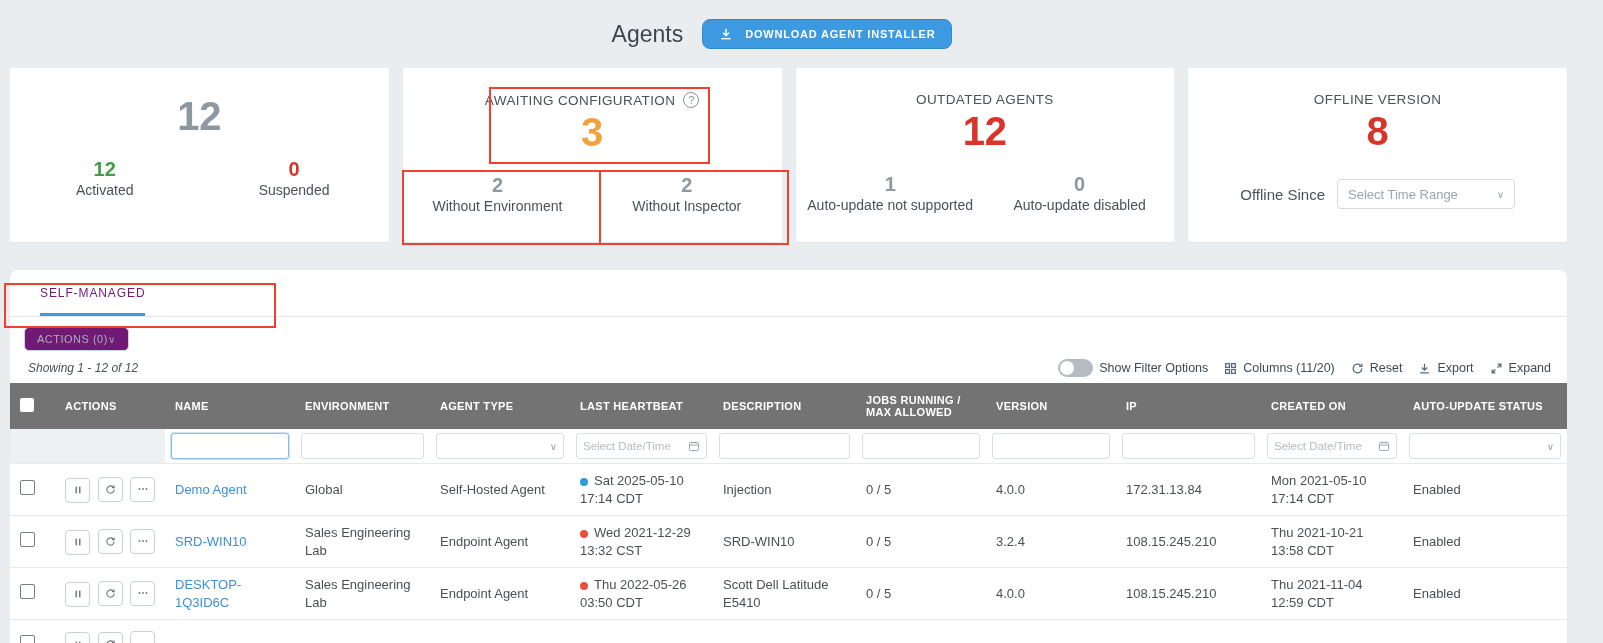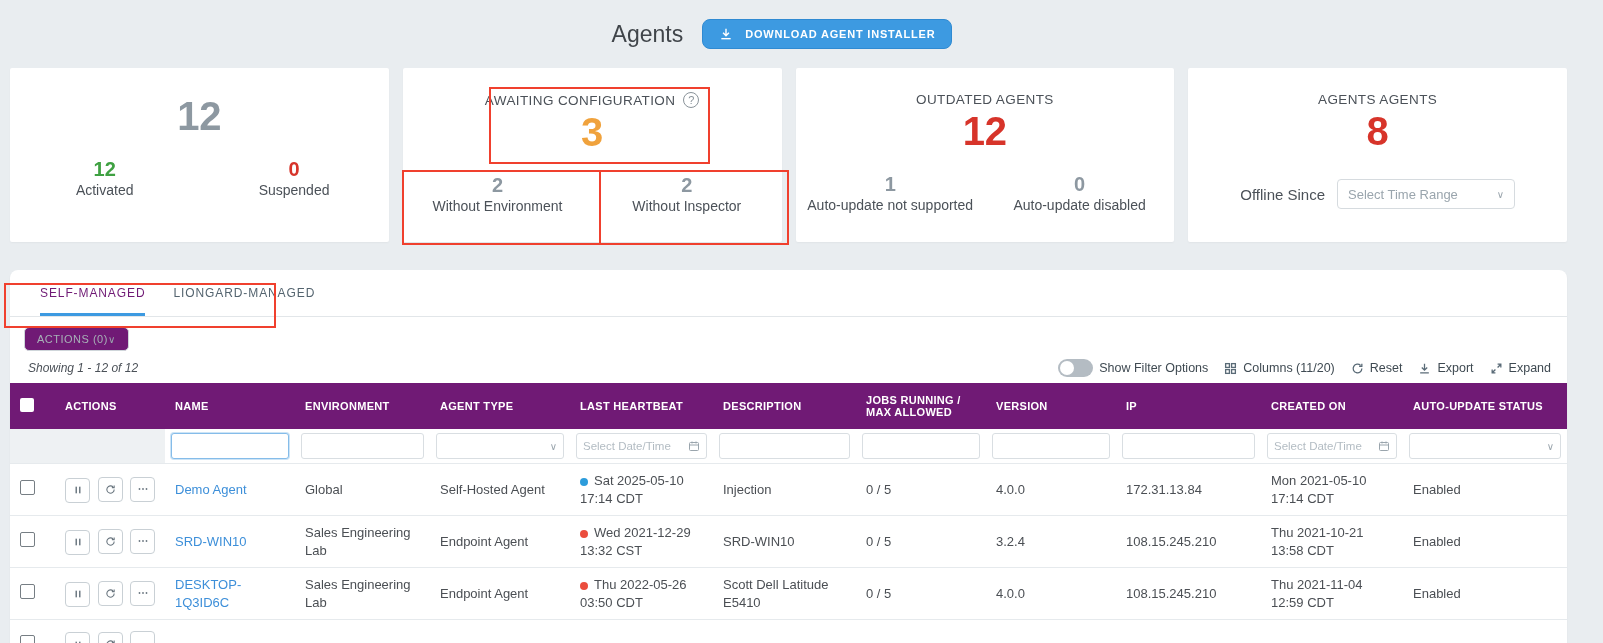--- a/index.html
+++ b/index.html
@@ -44,21 +44,21 @@
                  align-items:center; gap:0; cursor:pointer; font-family:inherit; }
   .table-toolbar { display:flex; justify-content:space-between; align-items:center; padding:8px 16px 6px 18px; }
   .showing { font-size:12px; font-style:italic; color:#4b5158; }
   .tools { display:flex; align-items:center; gap:16px; font-size:12.5px; color:#3f4a52; }
   .tool { display:flex; align-items:center; gap:6px; cursor:pointer; }
   .toggle { width:35px; height:18px; border-radius:9px; background:#b4bcc3; position:relative; cursor:pointer; }
   .toggle .knob { position:absolute; left:2px; top:2px; width:14px; height:14px; border-radius:50%; background:#fff; }
   .ticon { color:#5a6b77; display:inline-flex; }
 
   table { border-collapse:collapse; table-layout:fixed; width:1557px; }
-  thead th { background:#701a75; color:#fff; font-size:11px; letter-spacing:.3px; text-align:left;
+  thead th { background:#737373; color:#fff; font-size:11px; letter-spacing:.3px; text-align:left;
              padding:8px 10px; height:46px; vertical-align:middle; font-weight:bold; }
   .filter-row td { height:34px; padding:4px 6px; background:#fff; border-bottom:1px solid #e6eaed; }
   .filter-row td.gray { background:#eef1f3; }
   .f-input { width:100%; height:26px; border:1px solid #d9dee2; border-radius:3px; background:#fff; font-family:inherit; font-size:12px; padding:0 6px; color:#4b4f54; }
   .f-input.focused { border-color:#85bce9; box-shadow:0 0 0 1px #cde4f6; }
   .f-select, .f-date { width:100%; height:26px; border:1px solid #d9dee2; border-radius:3px; background:#fff;
             display:flex; align-items:center; justify-content:space-between; padding:0 6px; cursor:pointer; }
   .f-date .ph { color:#b3bcc3; font-size:11.5px; }
   tbody.data td { font-size:13px; color:#4b4f54; padding:8px 10px; border-bottom:1px solid #e6eaed; height:49px;
                   vertical-align:middle; line-height:1.35; overflow:hidden; }
@@ -132,37 +132,36 @@
         <div class="sub-lbl">Auto-update not supported</div>
       </div>
       <div class="sub">
         <div class="sub-val">0</div>
         <div class="sub-lbl">Auto-update disabled</div>
       </div>
     </div>
   </div>
 
   <div class="card">
-    <div class="card-title">AGENTS AGENTS</div>
+    <div class="card-title">OFFLINE VERSION</div>
     <div class="card-value v-red">8</div>
     <div class="offline-row">
       <span class="offline-lbl">Offline Since</span>
       <div class="fake-select">
         <span class="ph">Select Time Range</span>
         <span class="chev">∨</span>
       </div>
     </div>
   </div>
 </div>
 
 <div class="table-card">
 
   <div class="tabs-row">
     <div class="tab active">SELF-MANAGED</div>
-    <div class="tab">LIONGARD-MANAGED</div>
   </div>
 
   <button class="actions-btn">
     <span>ACTIONS (0)</span>
     <span class="chev">∨</span>
   </button>
 
   <div class="table-toolbar">
     <div class="showing">Showing 1 - 12 of 12</div>
     <div class="tools">

